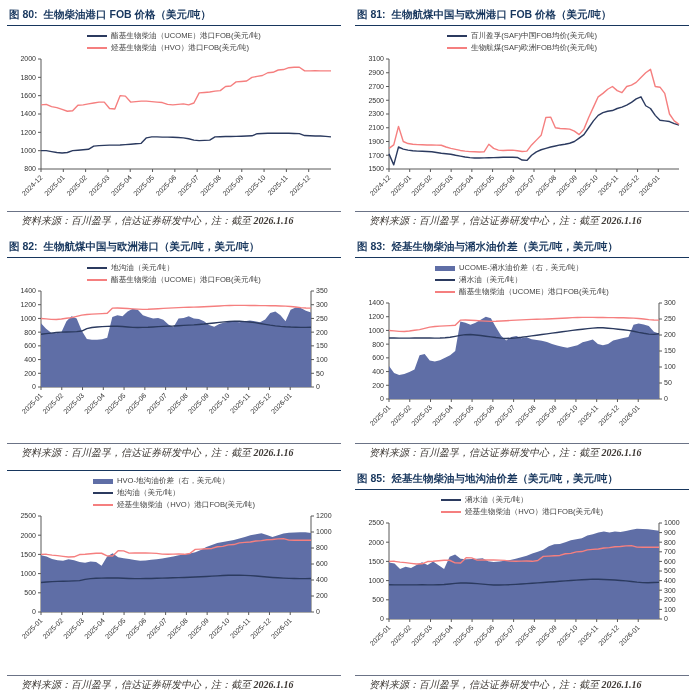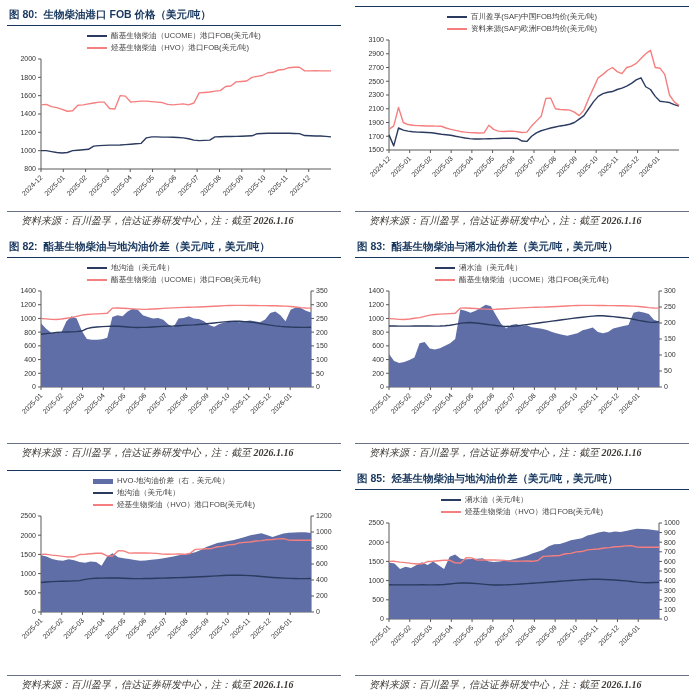--- a/index.html
+++ b/index.html
@@ -114,29 +114,32 @@
         <polyline points="34.00,96.67 39.27,96.67 44.55,97.58 49.82,98.50 55.09,98.96 60.36,98.50 65.64,96.67 70.91,96.21 76.18,95.75 81.45,95.29 86.73,92.08 92.00,91.63 97.27,91.35 102.55,91.17 107.82,91.17 113.09,90.98 118.36,90.62 123.64,90.25 128.91,89.79 134.18,89.33 139.45,83.83 144.73,82.92 150.00,82.92 155.27,83.10 160.55,83.10 165.82,83.28 171.09,83.47 176.36,83.83 181.64,84.75 186.91,86.13 192.18,86.58 197.45,86.40 202.73,86.13 208.00,82.92 213.27,82.73 218.55,82.55 223.82,82.46 229.09,82.37 234.36,82.18 239.64,82.00 244.91,81.82 250.18,79.71 255.45,79.43 260.73,79.25 266.00,79.25 271.27,79.25 276.55,79.25 281.82,79.25 287.09,79.43 292.36,79.62 297.64,81.54 302.91,81.82 308.18,82.00 313.45,82.00 318.73,82.37 324.00,82.92" fill="none" stroke="#2b3a5f" stroke-width="1.4" stroke-linejoin="round"></polyline>
         <polyline points="34.00,50.83 39.27,50.38 44.55,52.67 49.82,53.58 55.09,55.42 60.36,57.25 65.64,56.79 70.91,51.29 76.18,50.83 81.45,49.92 86.73,49.00 92.00,48.08 97.27,48.08 102.55,54.50 107.82,54.96 113.09,41.67 118.36,42.13 123.64,48.08 128.91,47.62 134.18,47.17 139.45,47.17 144.73,47.62 150.00,48.08 155.27,48.54 160.55,50.38 165.82,50.83 171.09,50.38 176.36,49.92 181.64,50.83 186.91,49.00 192.18,38.92 197.45,38.46 202.73,38.00 208.00,37.08 213.27,36.63 218.55,32.50 223.82,32.04 229.09,27.92 234.36,27.46 239.64,27.00 244.91,23.33 250.18,22.42 255.45,21.50 260.73,18.75 266.00,18.29 271.27,16.00 276.55,15.54 281.82,13.71 287.09,13.25 292.36,13.25 297.64,16.92 302.91,16.92 308.18,16.73 313.45,16.92 318.73,16.92 324.00,16.92" fill="none" stroke="#f57f7f" stroke-width="1.4" stroke-linejoin="round"></polyline>
       </svg>
     <footer class="src">
       <div class="f-rule"></div>
       <span class="src-text"><span>资料来源：百川盈孚，信达证券研发中心，注：截至 </span><b>2026.1.16</b></span>
     </footer>
   </section>
 
   <section class="panel">
+    <header class="p-title">
+      <span class="fig">图 81:</span><span class="t">生物航煤中国与欧洲港口 FOB 价格（美元/吨）</span>
+    </header>
     <div class="t-rule"></div>
     <div class="legend">
         <div class="lg-row">
           <span class="mk line" style="background: rgb(43, 58, 95);"></span>
           <span class="txt">百川盈孚(SAF)中国FOB均价(美元/吨)</span>
         </div>
         <div class="lg-row">
           <span class="mk line" style="background: rgb(245, 127, 127);"></span>
-          <span class="txt">资料来源(SAF)欧洲FOB均价(美元/吨)</span>
+          <span class="txt">生物航煤(SAF)欧洲FOB均价(美元/吨)</span>
         </div>
       </div>
     <svg class="plot" width="336" height="148">
         <g>
           <line x1="34" y1="5" x2="34" y2="115" stroke="#595959" stroke-width="1"></line>
           <line x1="34" y1="115" x2="324" y2="115" stroke="#595959" stroke-width="1"></line>
           <line x1="31" y1="115" x2="34" y2="115" stroke="#595959" stroke-width="1"></line>
           <text x="29" y="117.4" text-anchor="end" font-size="7" fill="#333333">1500</text>
           <line x1="31" y1="101.25" x2="34" y2="101.25" stroke="#595959" stroke-width="1"></line>
           <text x="29" y="103.65" text-anchor="end" font-size="7" fill="#333333">1700</text>
@@ -189,21 +192,21 @@
         <polyline points="34.00,94.38 38.75,90.94 43.51,72.38 48.26,87.50 53.02,89.56 57.77,90.25 62.52,90.59 67.28,90.80 72.03,90.94 76.79,90.94 81.54,91.08 86.30,91.28 91.05,93.00 95.80,94.38 100.56,95.41 105.31,96.44 110.07,97.13 114.82,97.67 119.57,97.81 124.33,97.95 129.08,97.81 133.84,90.25 138.59,94.38 143.34,96.09 148.10,96.44 152.85,96.30 157.61,96.09 162.36,96.78 167.11,97.47 171.87,97.13 176.62,90.94 181.38,86.13 186.13,81.31 190.89,63.44 195.64,63.09 200.39,73.75 205.15,74.44 209.90,74.78 214.66,75.13 219.41,77.19 224.16,80.63 228.92,75.13 233.67,63.44 238.43,53.13 243.18,42.81 247.93,39.38 252.69,35.25 257.44,32.50 262.20,36.63 266.95,38.69 271.70,32.50 276.46,31.13 281.21,28.38 285.97,23.56 290.72,18.75 295.48,15.31 300.23,32.50 304.98,33.19 309.74,39.38 314.49,60.00 319.25,66.88 324.00,70.31" fill="none" stroke="#f57f7f" stroke-width="1.4" stroke-linejoin="round"></polyline>
       </svg>
     <footer class="src">
       <div class="f-rule"></div>
       <span class="src-text"><span>资料来源：百川盈孚，信达证券研发中心，注：截至 </span><b>2026.1.16</b></span>
     </footer>
   </section>
 
   <section class="panel">
     <header class="p-title">
-      <span class="fig">图 82:</span><span class="t">酯基生物柴油与地沟油价差（美元/吨，美元/吨）</span>
+      <span class="fig">图 82:</span><span class="t">生物航煤中国与欧洲港口（美元/吨，美元/吨）</span>
     </header>
     <div class="t-rule"></div>
     <div class="legend">
         <div class="lg-row">
           <span class="mk line" style="background: rgb(43, 58, 95);"></span>
           <span class="txt">地沟油（美元/吨）</span>
         </div>
         <div class="lg-row">
           <span class="mk line" style="background: rgb(245, 127, 127);"></span>
           <span class="txt">酯基生物柴油（UCOME）港口FOB(美元/吨)</span>
@@ -280,24 +283,28 @@
         <polyline points="34.00,32.43 39.09,32.84 44.19,33.39 49.28,33.53 54.38,32.98 59.47,32.29 64.57,31.61 69.66,30.37 74.75,29.14 79.85,28.45 84.94,28.11 90.04,27.90 95.13,27.63 100.23,27.29 105.32,22.14 110.42,22.01 115.51,22.28 120.60,22.55 125.70,22.83 130.79,23.10 135.89,23.38 140.98,23.24 146.08,22.97 151.17,22.69 156.26,22.42 161.36,22.14 166.45,21.87 171.55,21.59 176.64,21.39 181.74,21.25 186.83,21.11 191.92,20.98 197.02,20.77 202.11,20.50 207.21,20.22 212.30,19.95 217.40,19.67 222.49,19.47 227.58,19.40 232.68,19.40 237.77,19.40 242.87,19.47 247.96,19.54 253.06,19.61 258.15,19.67 263.25,19.74 268.34,19.81 273.43,19.95 278.53,20.09 283.62,20.50 288.72,21.05 293.81,21.59 298.91,22.01 304.00,22.14" fill="none" stroke="#f57f7f" stroke-width="1.4" stroke-linejoin="round"></polyline>
       </svg>
     <footer class="src">
       <div class="f-rule"></div>
       <span class="src-text"><span>资料来源：百川盈孚，信达证券研发中心，注：截至 </span><b>2026.1.16</b></span>
     </footer>
   </section>
 
   <section class="panel">
     <header class="p-title">
-      <span class="fig">图 83:</span><span class="t">酯基生物柴油与潲水油价差（美元/吨，美元/吨）</span>
+      <span class="fig">图 83:</span><span class="t">烃基生物柴油与潲水油价差（美元/吨，美元/吨）</span>
     </header>
     <div class="t-rule"></div>
     <div class="legend">
+        <div class="lg-row">
+          <span class="mk area" style="background: rgb(95, 110, 166);"></span>
+          <span class="txt">UCOME-潲水油价差（右，美元/吨）</span>
+        </div>
         <div class="lg-row">
           <span class="mk line" style="background: rgb(43, 58, 95);"></span>
           <span class="txt">潲水油（美元/吨）</span>
         </div>
         <div class="lg-row">
           <span class="mk line" style="background: rgb(245, 127, 127);"></span>
           <span class="txt">酯基生物柴油（UCOME）港口FOB(美元/吨)</span>
         </div>
       </div>
     <svg class="plot" width="336" height="134">

